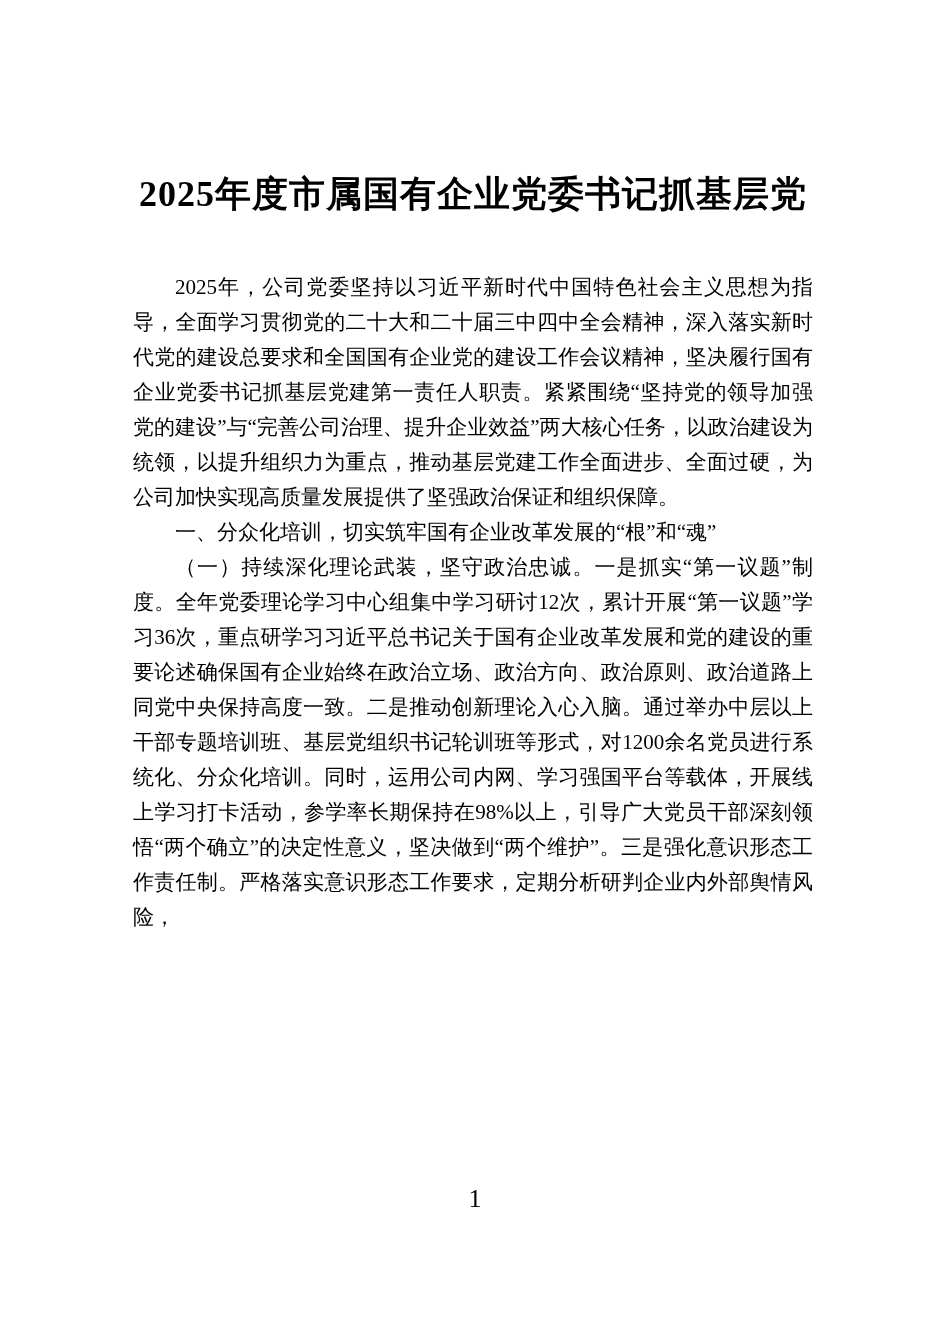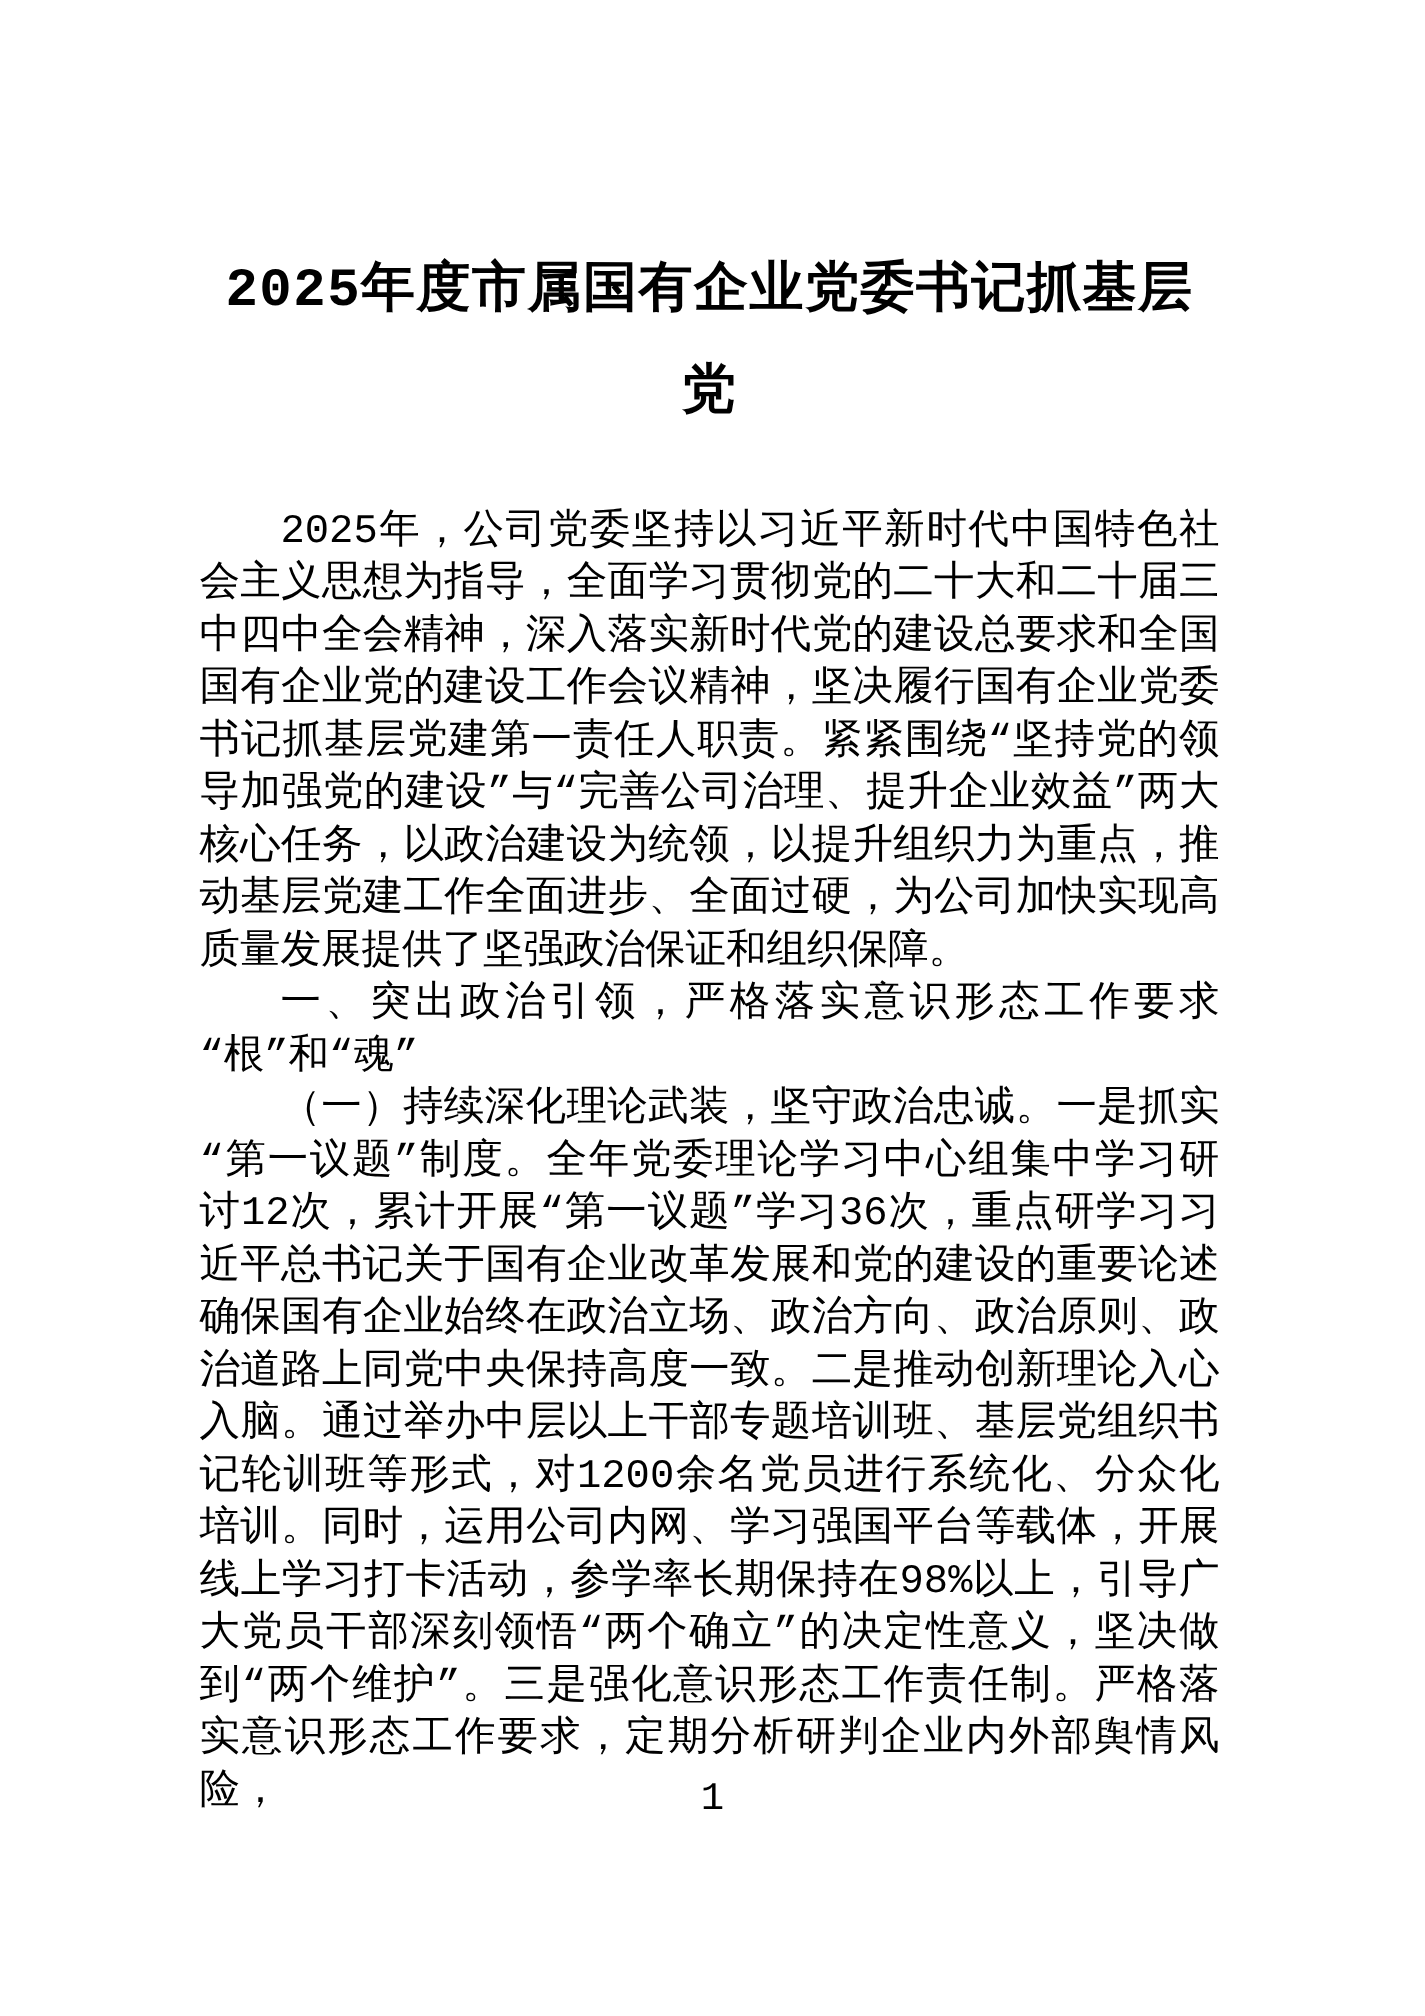--- a/index.html
+++ b/index.html
@@ -10,42 +10,42 @@
   body {
     width: 950px;
     height: 1344px;
   }
   .page {
     position: relative;
     width: 950px;
     height: 1344px;
     background: #ffffff;
     color: #000000;
-    font-family: Liberation Mono, monospace;
+    font-family: Liberation Serif, serif;
     overflow: hidden;
   }
   .content {
     position: absolute;
     left: 133px;
     top: 160px;
     width: 680px;
   }
   .doc-title {
     font-size: 36px;
     font-weight: bold;
     text-align: center;
     line-height: 68px;
     letter-spacing: 1px;
   }
   .doc-title .title-line {
     display: block;
   }
   .body-text {
     margin-top: 42px;
-    font-size: 27px;
+    font-size: 21px;
     line-height: 35px;
     text-align: justify;
     text-justify: inter-character;
   }
   .body-text p {
     margin: 0;
     padding: 0;
     text-indent: 2em;
   }
   .page-number {
@@ -61,18 +61,18 @@
 </head>
 <body>
 
 <div class="page">
   <div class="content">
     <div class="doc-title">
       <span class="title-line">2025年度市属国有企业党委书记抓基层党</span>
     </div>
     <div class="body-text">
       <p>2025年，公司党委坚持以习近平新时代中国特色社会主义思想为指导，全面学习贯彻党的二十大和二十届三中四中全会精神，深入落实新时代党的建设总要求和全国国有企业党的建设工作会议精神，坚决履行国有企业党委书记抓基层党建第一责任人职责。紧紧围绕“坚持党的领导加强党的建设”与“完善公司治理、提升企业效益”两大核心任务，以政治建设为统领，以提升组织力为重点，推动基层党建工作全面进步、全面过硬，为公司加快实现高质量发展提供了坚强政治保证和组织保障。</p>
-      <p>一、突出政治引领，严格落实意识形态工作要求“根”和“魂”</p>
+      <p>一、分众化培训，切实筑牢国有企业改革发展的“根”和“魂”</p>
       <p>（一）持续深化理论武装，坚守政治忠诚。一是抓实“第一议题”制度。全年党委理论学习中心组集中学习研讨12次，累计开展“第一议题”学习36次，重点研学习习近平总书记关于国有企业改革发展和党的建设的重要论述确保国有企业始终在政治立场、政治方向、政治原则、政治道路上同党中央保持高度一致。二是推动创新理论入心入脑。通过举办中层以上干部专题培训班、基层党组织书记轮训班等形式，对1200余名党员进行系统化、分众化培训。同时，运用公司内网、学习强国平台等载体，开展线上学习打卡活动，参学率长期保持在98%以上，引导广大党员干部深刻领悟“两个确立”的决定性意义，坚决做到“两个维护”。三是强化意识形态工作责任制。严格落实意识形态工作要求，定期分析研判企业内外部舆情风险，</p>
     </div>
   </div>
   <div class="page-number">1</div>
 </div>
 
 </body></html>

